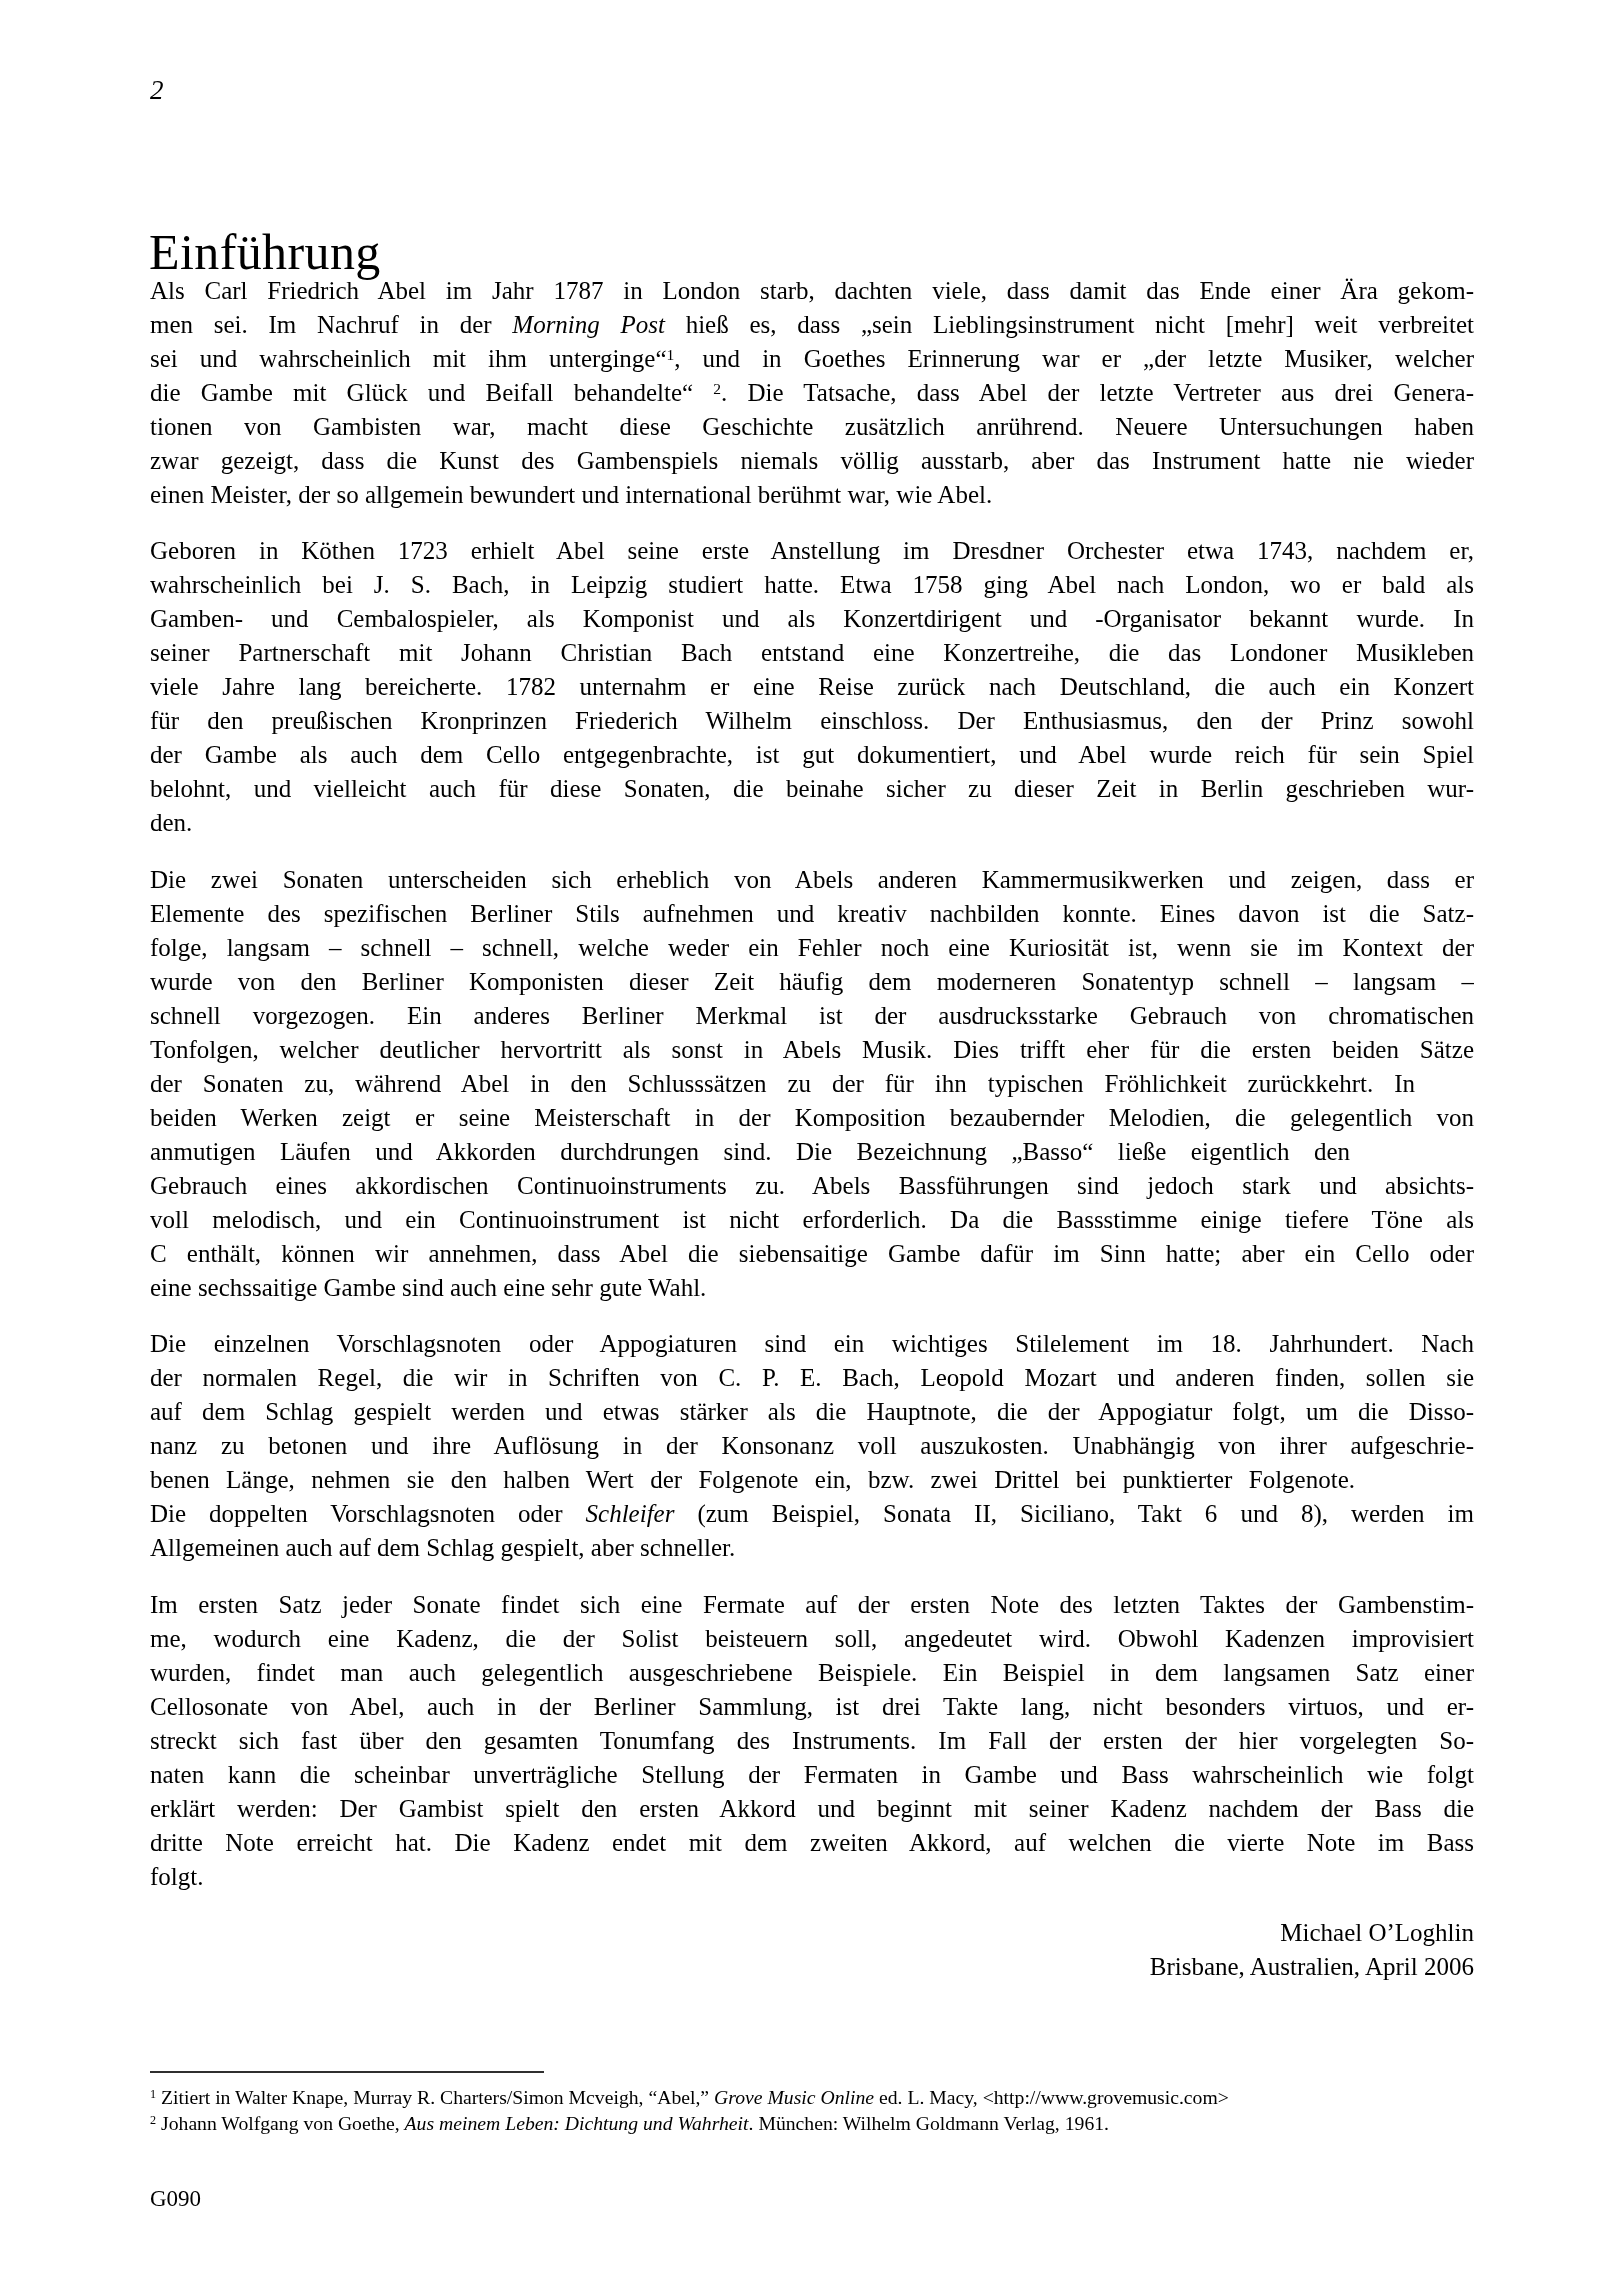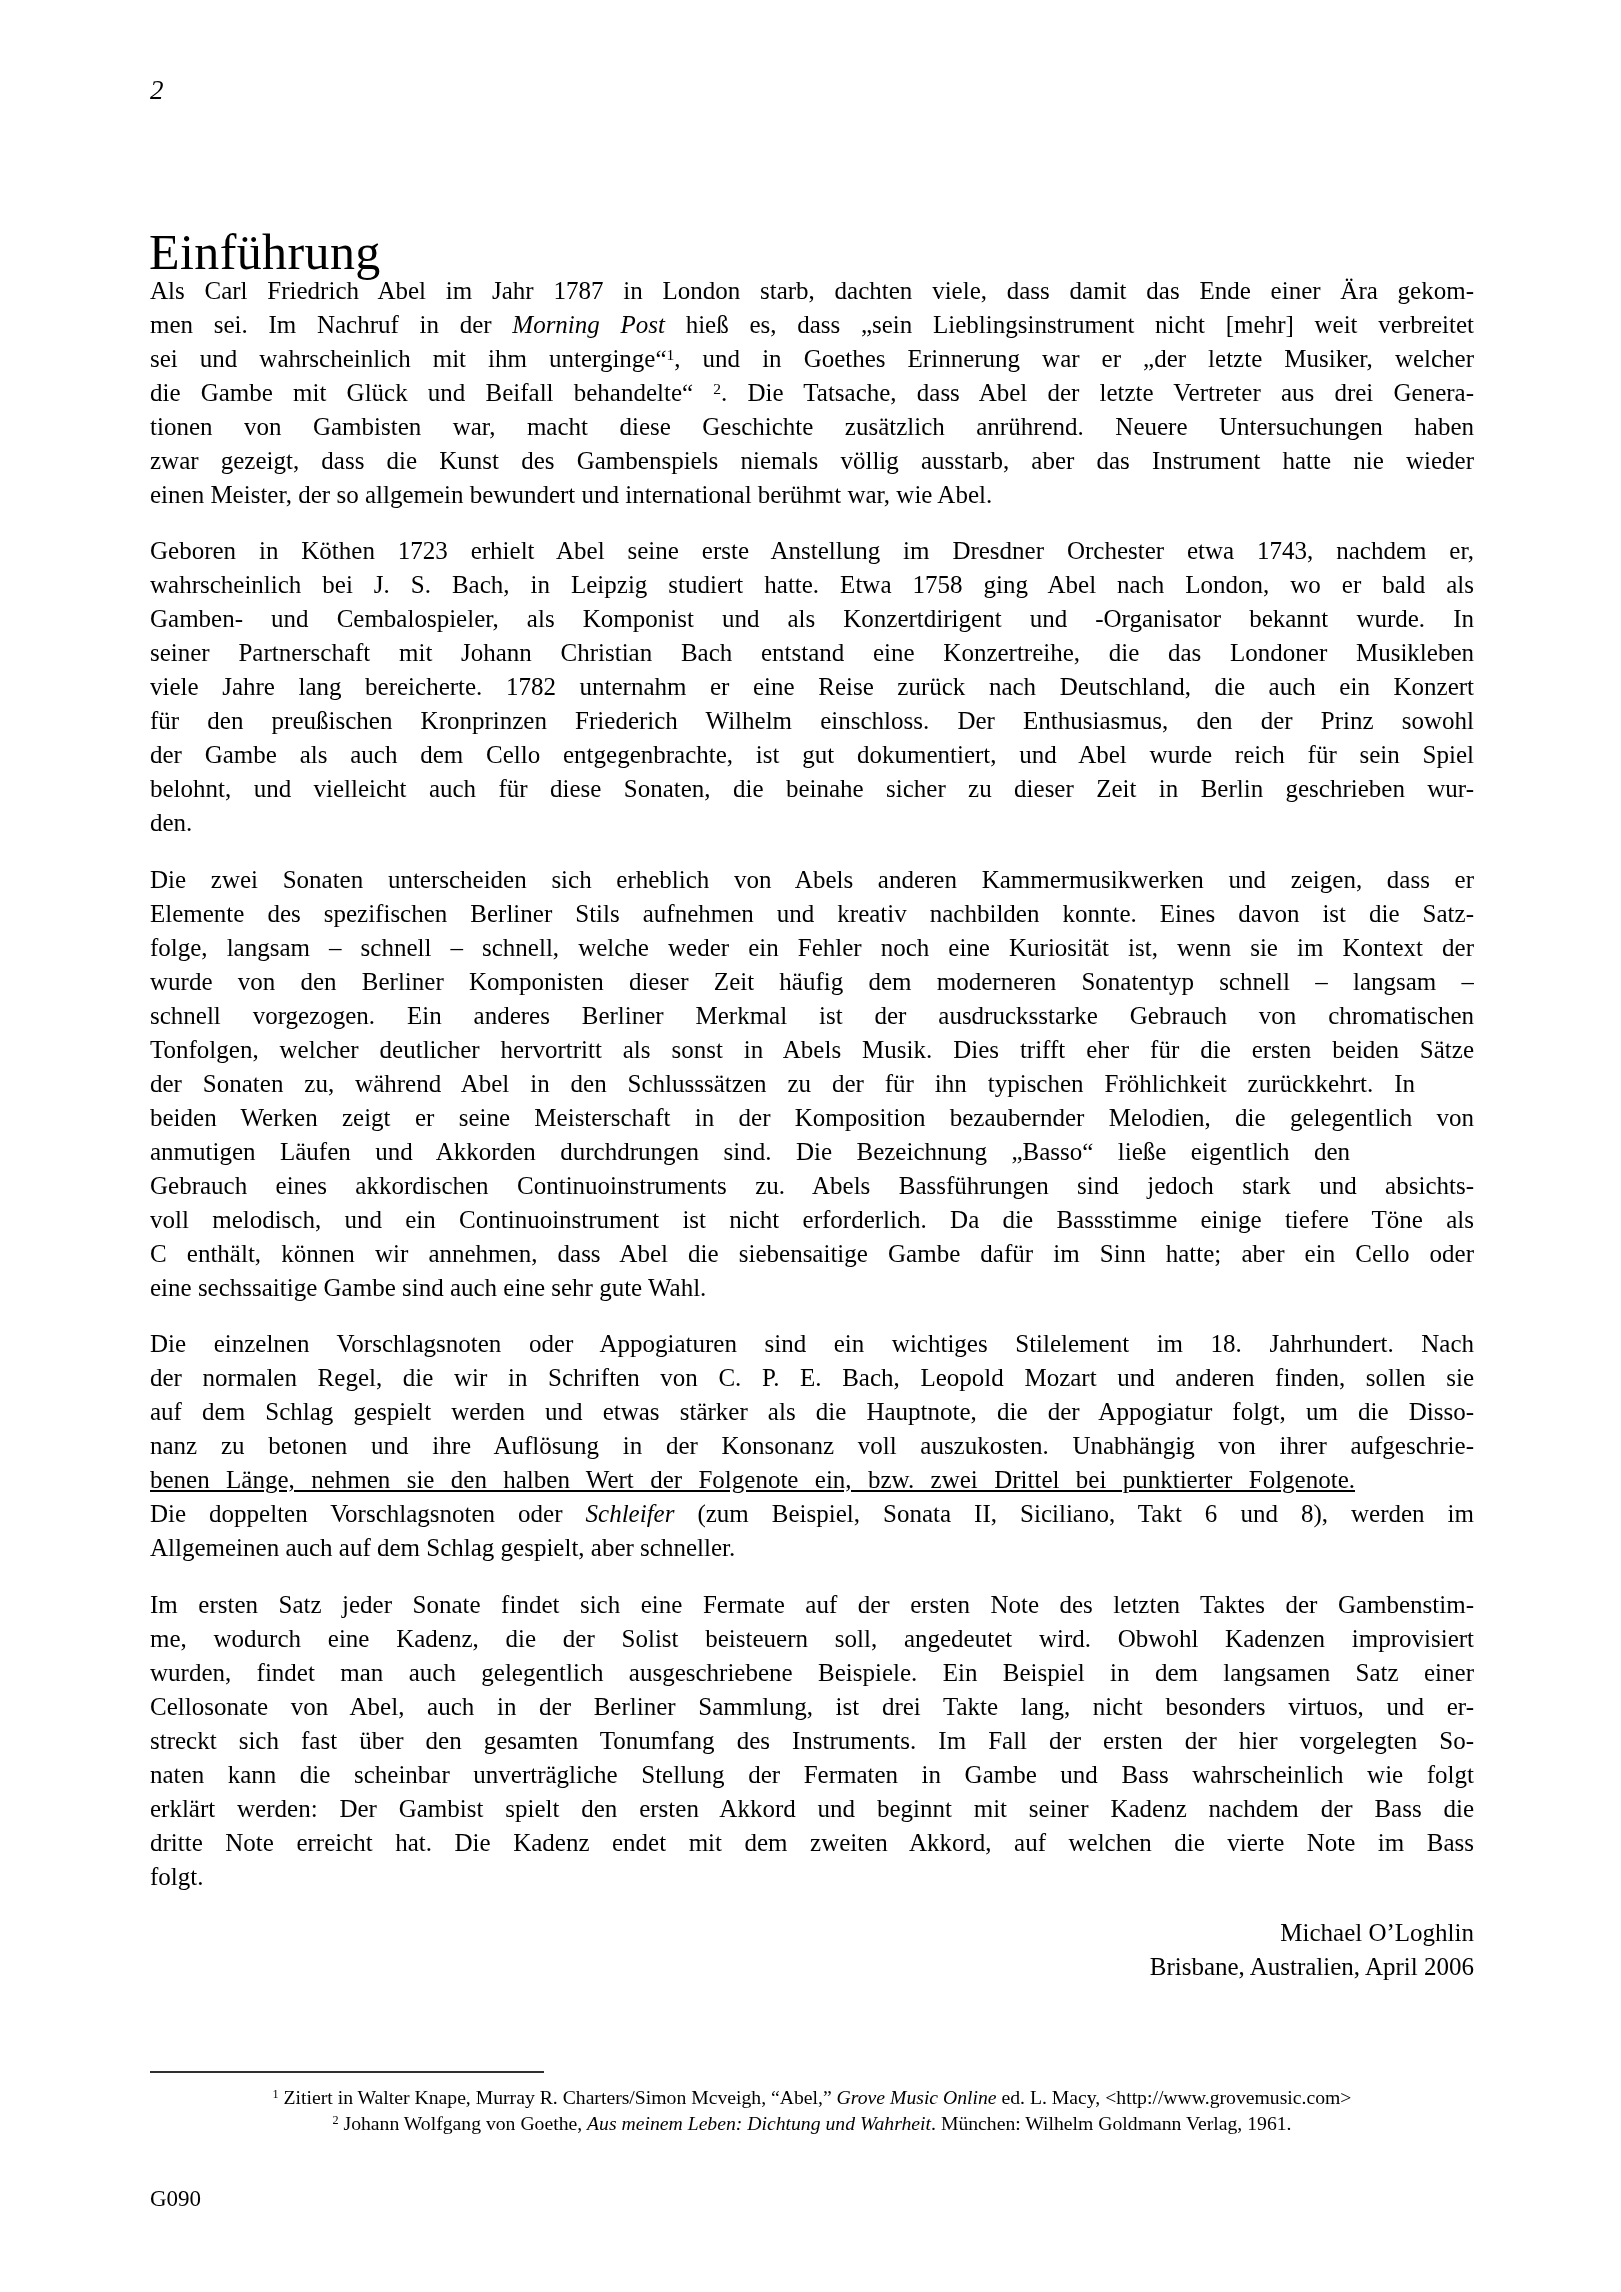--- a/index.html
+++ b/index.html
@@ -37,21 +37,21 @@
   #signature{margin:0;text-align:right;}
   .sig-line{height:34px;overflow:hidden;}
   #footnotes{
     position:absolute;left:150px;top:2071px;width:1324px;
     font-size:19.7px;line-height:26px;
   }
   #footnote-rule{
     width:394px;height:0;border-top:2.7px solid #2f2f2f;
     margin:0 0 10.7px 0;
   }
-  .footnote{white-space:nowrap;overflow:hidden;text-align:center;}
+  .footnote{white-space:nowrap;overflow:hidden;}
   #footer{
     position:absolute;left:150px;top:2185px;width:1324px;
     text-align:left;font-size:23px;line-height:1.2;
   }
 </style>
 </head>
 <body>
 
 <div id="page">
 
@@ -94,21 +94,21 @@
           <div class="bline just">Gebrauch eines akkordischen Continuoinstruments zu. Abels Bassführungen sind jedoch stark und absichts-</div>
           <div class="bline just">voll melodisch, und ein Continuoinstrument ist nicht erforderlich. Da die Bassstimme einige tiefere Töne als</div>
           <div class="bline just">C enthält, können wir annehmen, dass Abel die siebensaitige Gambe dafür im Sinn hatte; aber ein Cello oder</div>
           <div class="bline">eine sechssaitige Gambe sind auch eine sehr gute Wahl.</div>
         </div>
         <div class="paragraph">
           <div class="bline just">Die einzelnen Vorschlagsnoten oder Appogiaturen sind ein wichtiges Stilelement im 18. Jahrhundert. Nach</div>
           <div class="bline just">der normalen Regel, die wir in Schriften von C. P. E. Bach, Leopold Mozart und anderen finden, sollen sie</div>
           <div class="bline just">auf dem Schlag gespielt werden und etwas stärker als die Hauptnote, die der Appogiatur folgt, um die Disso-</div>
           <div class="bline just">nanz zu betonen und ihre Auflösung in der Konsonanz voll auszukosten. Unabhängig von ihrer aufgeschrie-</div>
-          <div class="bline just" style="width: 1205px; text-decoration: underline;">benen Länge, nehmen sie den halben Wert der Folgenote ein, bzw. zwei Drittel bei punktierter Folgenote.</div>
+          <div class="bline just" style="width: 1205px;">benen Länge, nehmen sie den halben Wert der Folgenote ein, bzw. zwei Drittel bei punktierter Folgenote.</div>
           <div class="bline just">Die doppelten Vorschlagsnoten oder <i>Schleifer</i> (zum Beispiel, Sonata II, Siciliano, Takt 6 und 8), werden im</div>
           <div class="bline">Allgemeinen auch auf dem Schlag gespielt, aber schneller.</div>
         </div>
         <div class="paragraph">
           <div class="bline just">Im ersten Satz jeder Sonate findet sich eine Fermate auf der ersten Note des letzten Taktes der Gambenstim-</div>
           <div class="bline just">me, wodurch eine Kadenz, die der Solist beisteuern soll, angedeutet wird. Obwohl Kadenzen improvisiert</div>
           <div class="bline just">wurden, findet man auch gelegentlich ausgeschriebene Beispiele. Ein Beispiel in dem langsamen Satz einer</div>
           <div class="bline just">Cellosonate von Abel, auch in der Berliner Sammlung, ist drei Takte lang, nicht besonders virtuos, und er-</div>
           <div class="bline just">streckt sich fast über den gesamten Tonumfang des Instruments. Im Fall der ersten der hier vorgelegten So-</div>
           <div class="bline just">naten kann die scheinbar unverträgliche Stellung der Fermaten in Gambe und Bass wahrscheinlich wie folgt</div>

